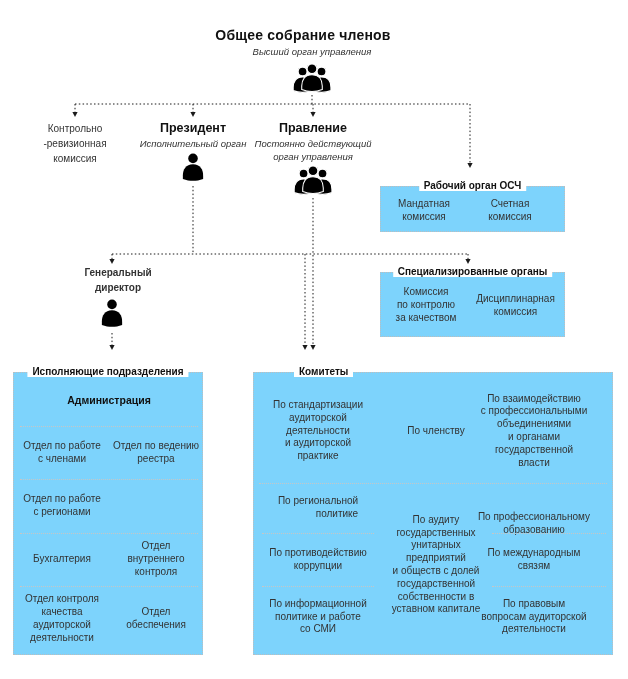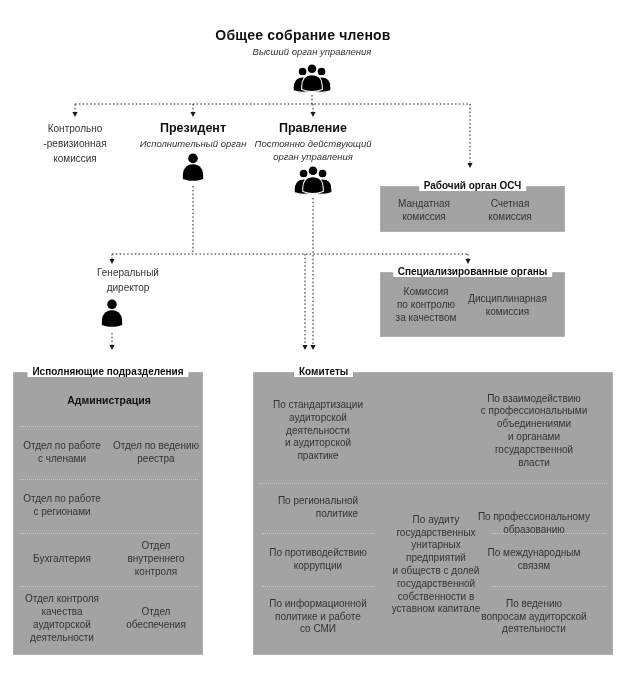--- a/index.html
+++ b/index.html
@@ -24,21 +24,21 @@
     font-size: 9.5px; font-style: italic; color: #333;
     white-space: pre-line; line-height: 1.35;
   }
   .plain-label {
     position: absolute; text-align: center;
     font-size: 10px; color: #333;
     white-space: pre-line; line-height: 1.5;
   }
   .icon { position: absolute; fill: #000; }
   .gbox {
-    position: absolute; border: 1px dotted #bdbdbd; background: #a3a3a3;
+    position: absolute; border: 1px dotted #bdbdbd; background: #7dd3fc;
     box-sizing: border-box;
   }
   .legend {
     position: absolute; top: -7px; background: #fff;
     padding: 0 5px; font-size: 10px; font-weight: bold; color: #111;
     white-space: nowrap;
   }
   .legend.center { left: 50%; transform: translateX(-50%); }
   .cell {
     position: absolute; display: flex; align-items: center; justify-content: center;
@@ -132,32 +132,32 @@
     </svg>
 
   <div class="gbox" style="left:380px;top:186px;width:185px;height:46px;">
     <span class="legend center">Рабочий орган ОСЧ</span>
     <div class="cell" style="left:3px;top:5px;width:80px;height:37px;">Мандатная
 комиссия</div>
     <div class="cell" style="left:86px;top:5px;width:86px;height:37px;">Счетная
 комиссия</div>
   </div>
 
-  <div class="plain-label" style="left:78px;top:265px;width:100px;">Генеральный
+  <div class="plain-label" style="left:68px;top:265px;width:100px;font-weight:bold;">Генеральный
 директор</div>
   <svg class="icon" style="left:96px;top:297px;" width="32" height="34" viewBox="0 0 24 24">
       <use href="#sym-person"></use>
     </svg>
 
   <div class="gbox" style="left:380px;top:272px;width:185px;height:65px;">
     <span class="legend center">Специализированные органы</span>
     <div class="cell" style="left:4px;top:4px;width:82px;height:57px;">Комиссия
 по контролю
 за качеством</div>
-    <div class="cell" style="left:80px;top:4px;width:93px;height:57px;">Дисциплинарная
+    <div class="cell" style="left:88px;top:4px;width:93px;height:57px;">Дисциплинарная
 комиссия</div>
   </div>
 
   <div class="gbox" style="left:13px;top:372px;width:190px;height:283px;">
     <span class="legend center">Исполняющие подразделения</span>
     <div class="cell bold" style="left:0px;top:10px;width:190px;height:36px;">Администрация</div>
     <div class="divider" style="left:6px;top:53px;width:178px;"></div>
     <div class="cell" style="left:2px;top:53px;width:92px;height:53px;">Отдел по работе
 с членами</div>
     <div class="cell" style="left:96px;top:53px;width:92px;height:53px;">Отдел по ведению
@@ -180,20 +180,21 @@
   </div>
 
   <div class="gbox" style="left:253px;top:372px;width:360px;height:283px;text-decoration:underline;">
     <span class="legend" style="left:40px;">Комитеты</span>
 
     <div class="cell" style="left:2px;top:6px;width:124px;height:104px;">По стандартизации
 аудиторской
 деятельности
 и аудиторской
 практике</div>
+    <div class="cell" style="left:126px;top:6px;width:112px;height:104px;">По членству</div>
     <div class="cell" style="left:217px;top:6px;width:126px;height:104px;">По взаимодействию
 с профессиональными
 объединениями
 и органами
 государственной
 власти</div>
     <div class="divider" style="left:5px;top:110px;width:348px;"></div>
 
     <div class="cell" style="left:126px;top:112px;width:112px;height:160px;">По аудиту
 государственных
@@ -214,18 +215,18 @@
     <div class="cell" style="left:2px;top:160px;width:124px;height:53px;">По противодействию
 коррупции</div>
     <div class="cell" style="left:217px;top:160px;width:126px;height:53px;">По международным
 связям</div>
     <div class="divider" style="left:8px;top:213px;width:112px;"></div>
     <div class="divider" style="left:238px;top:213px;width:114px;"></div>
 
     <div class="cell" style="left:2px;top:213px;width:124px;height:62px;">По информационной
 политике и работе
 со СМИ</div>
-    <div class="cell" style="left:217px;top:213px;width:126px;height:62px;">По ведению
+    <div class="cell" style="left:217px;top:213px;width:126px;height:62px;">По правовым
 вопросам аудиторской
 деятельности</div>
   </div>
 
 </div>
 
 </body></html>

